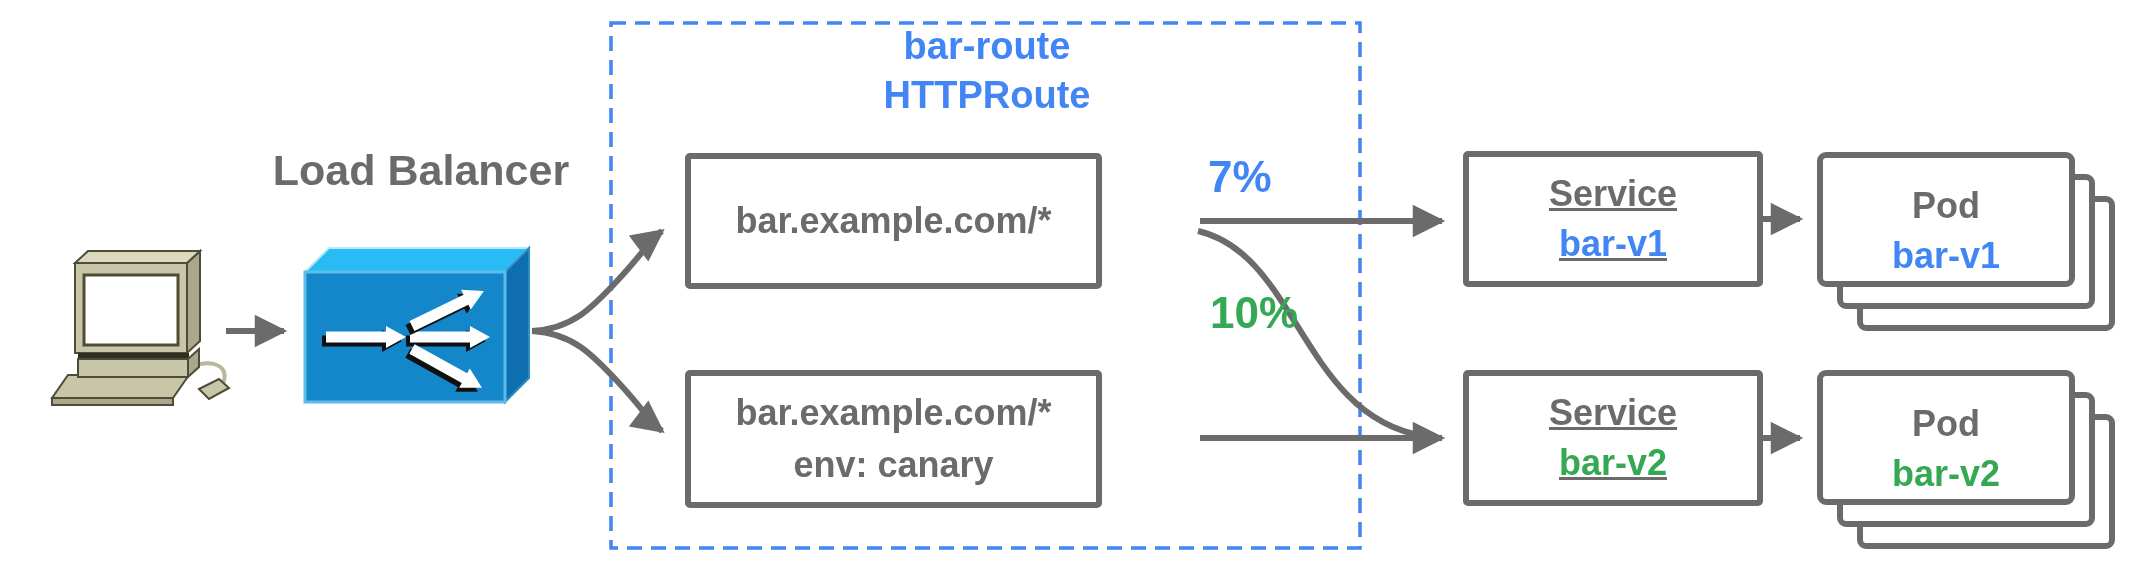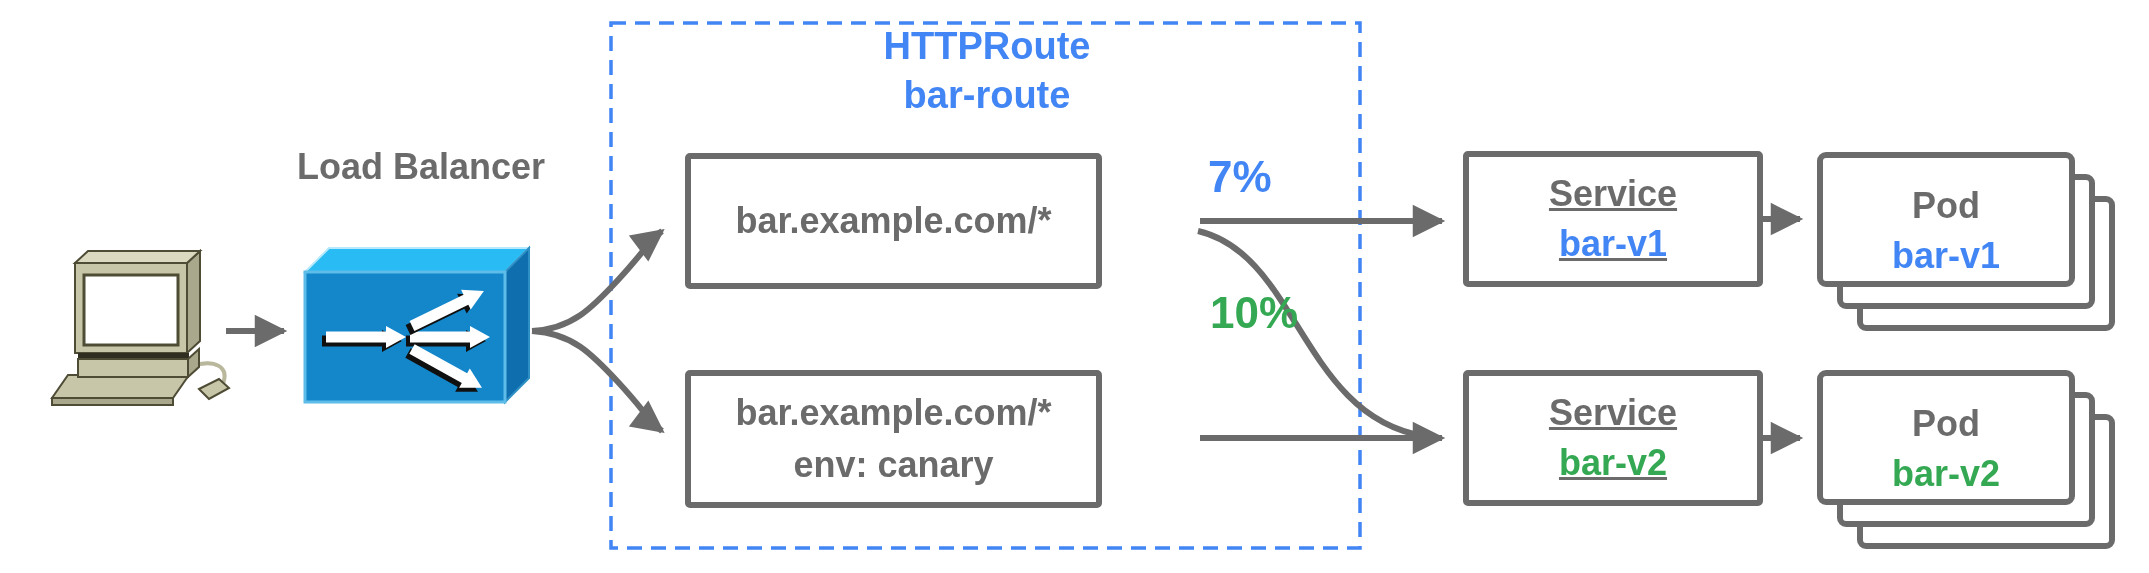--- a/index.html
+++ b/index.html
@@ -23,21 +23,21 @@
   .pod-layer.l3{left:40px;top:44px;}
   .pod-layer.l2{left:20px;top:22px;}
   .pod-layer.front{left:0;top:0;display:flex;flex-direction:column;align-items:center;justify-content:flex-end;
              font-weight:bold;font-size:36px;line-height:50px;color:var(--gray);}
 
   .blue{color:var(--blue);}
   .green{color:var(--green);}
 
   
   .lb-label{position:absolute;left:266px;top:146px;width:310px;text-align:center;
-            font-size:36px;font-weight:bold;color:var(--gray);z-index:2;}
+            font-size:43px;font-weight:bold;color:var(--gray);z-index:2;}
   .route-title{position:absolute;left:762px;top:22px;width:450px;text-align:center;
             font-size:38px;line-height:49px;font-weight:bold;color:var(--blue);z-index:2;}
   .pct{position:absolute;font-size:44px;line-height:44px;font-weight:bold;z-index:2;}
   .pct-90{left:1208px;top:155px;color:var(--blue);}
   .pct-10{left:1210px;top:291px;color:var(--green);text-align:center;}
 
   
   .edge{stroke:var(--gray);stroke-width:6;fill:none;}
   .boundary{stroke:var(--dashed-border);stroke-width:3.5;fill:none;stroke-dasharray:15 9;}
   .lb-front-f{fill:var(--lb-front);stroke:#5ebce8;stroke-width:3;}
@@ -103,22 +103,22 @@
 
     <path class="edge" d="M1200,438 H1442" marker-end="url(#ah)"></path>
 
     <path class="edge" d="M1763,219 H1800" marker-end="url(#ah)"></path>
     <path class="edge" d="M1763,438 H1800" marker-end="url(#ah)"></path>
   </svg>
 
   <div class="lb-label">Load Balancer</div>
 
   <div class="route-title">
+    <div>bar-route</div>
     <div>HTTPRoute</div>
-    <div>bar-route</div>
   </div>
 
   <div class="node route-box" style="left:685px;top:153px;">
     <div>bar.example.com/*</div>
   </div>
 
   <div class="node route-box" style="left:685px;top:370px;height:138px;">
     <div>bar.example.com/*</div>
     <div>env: canary</div>
   </div>

